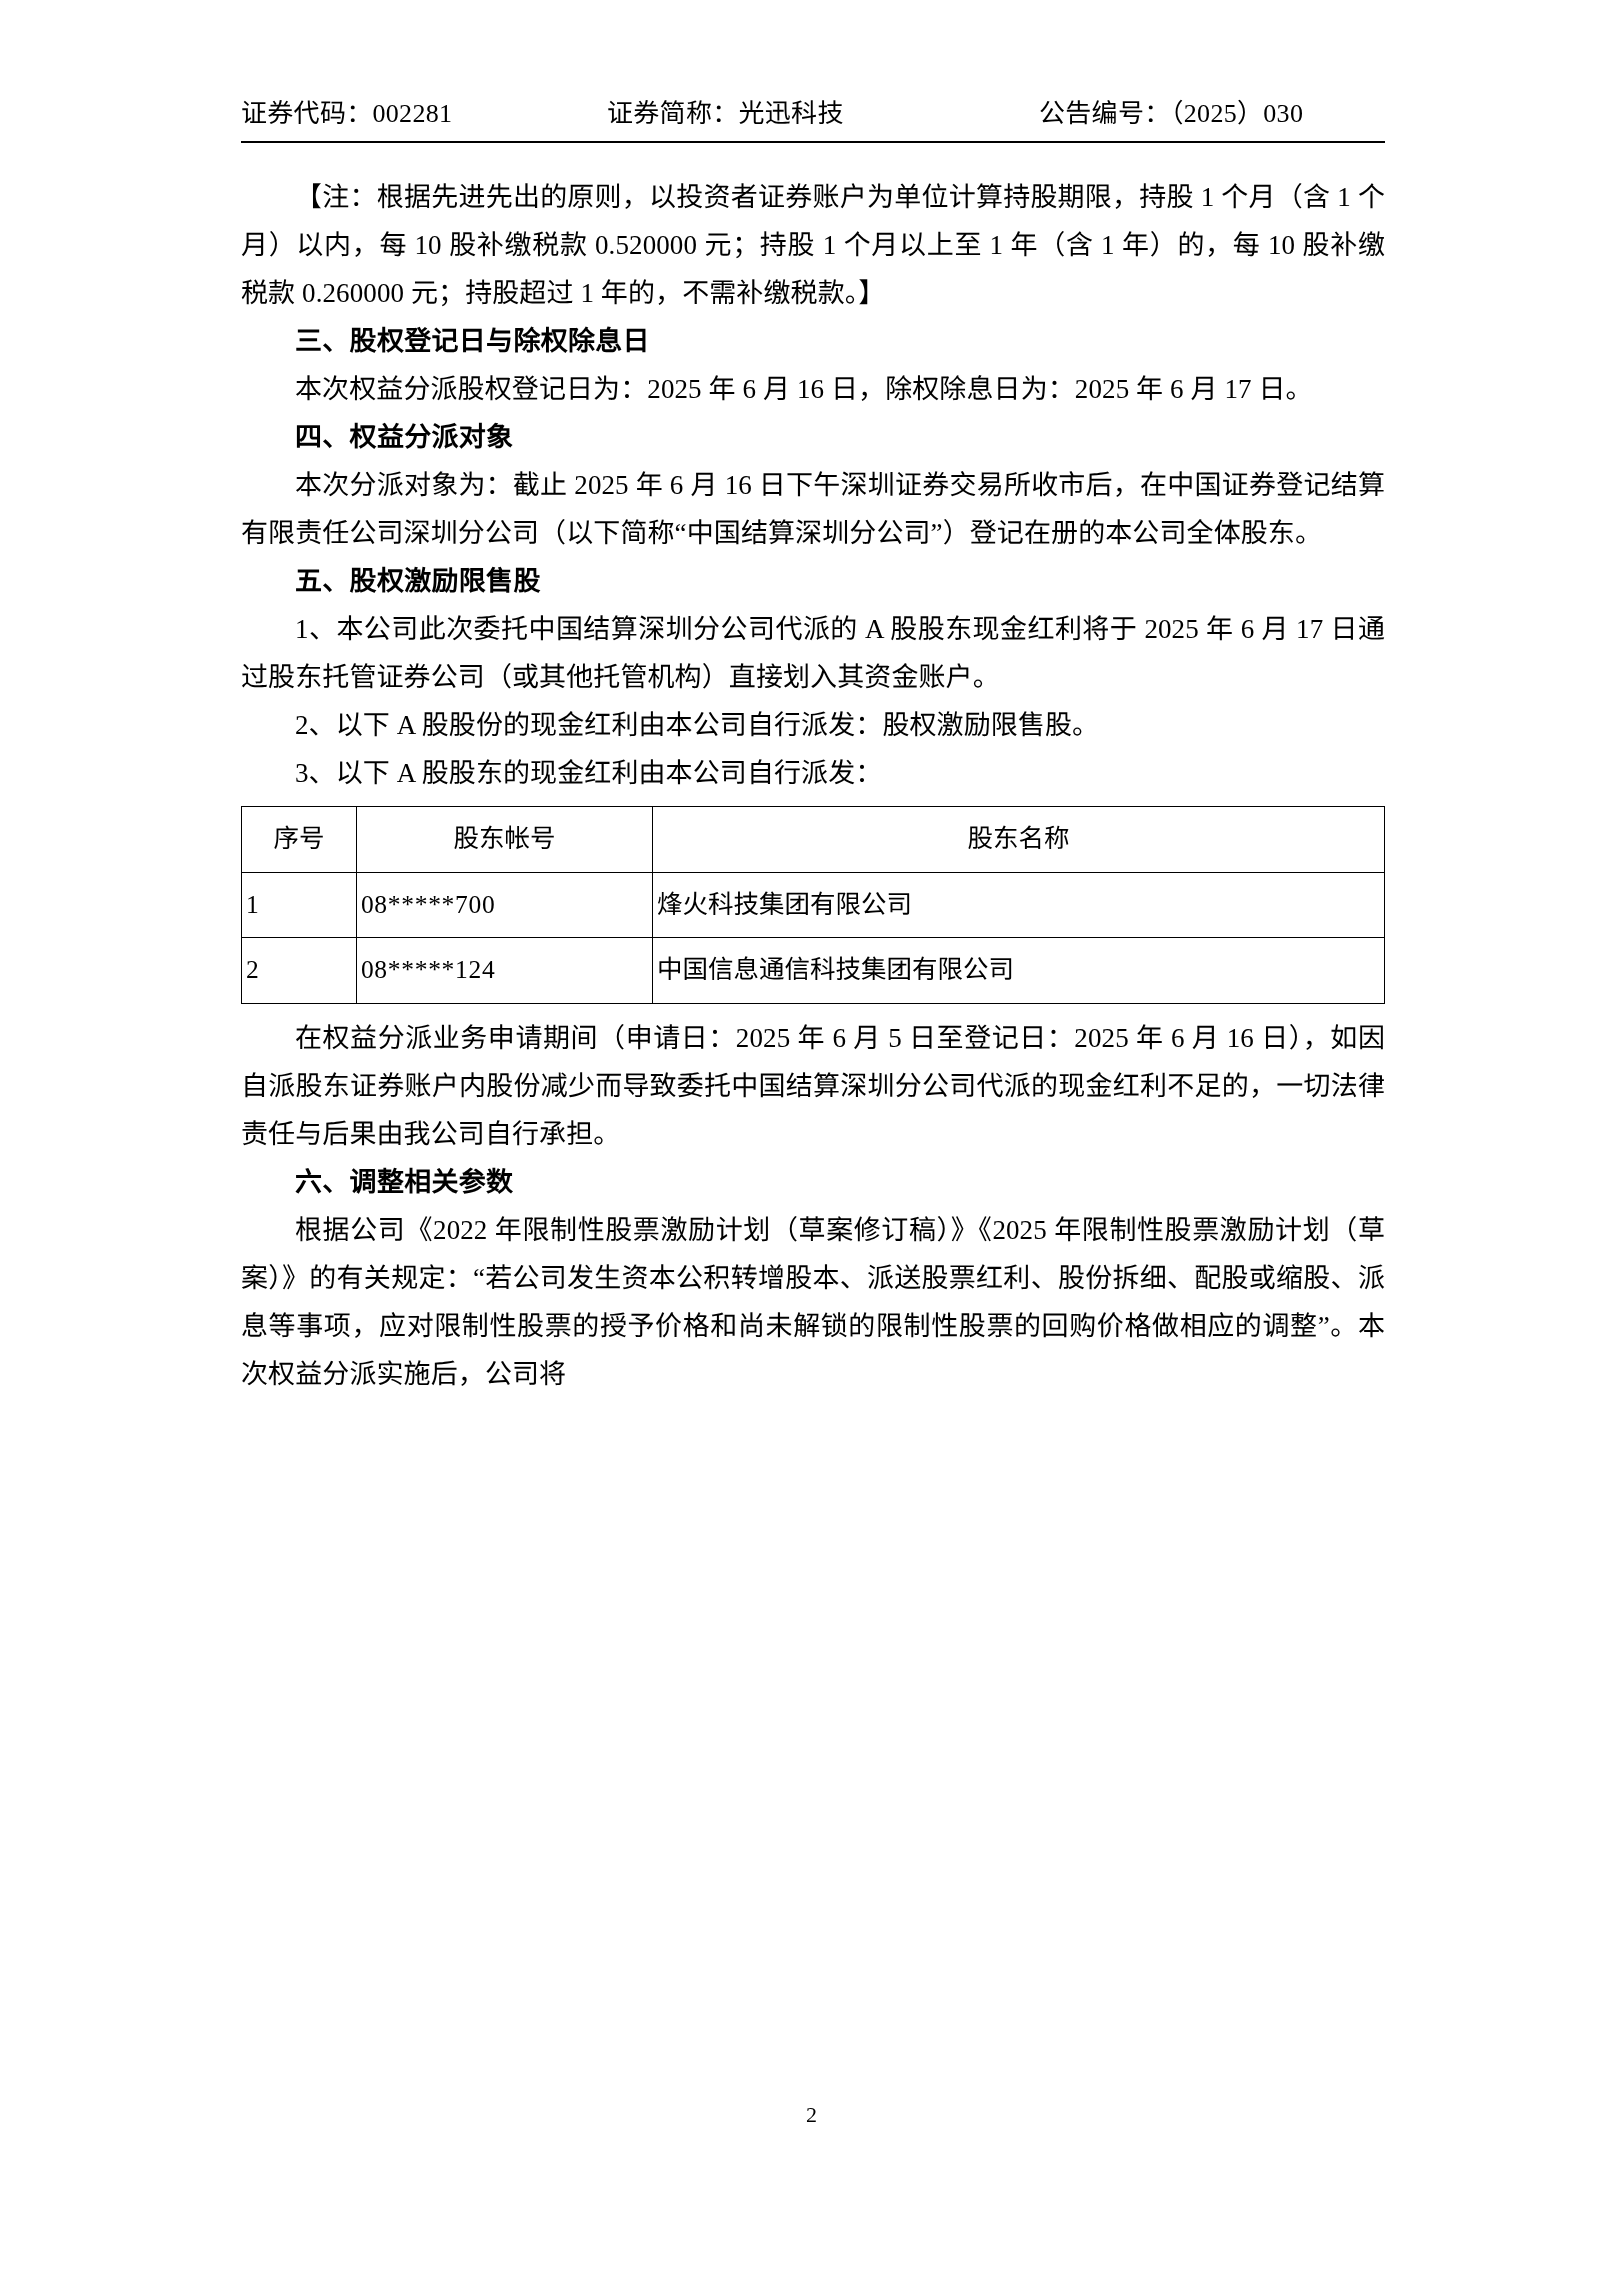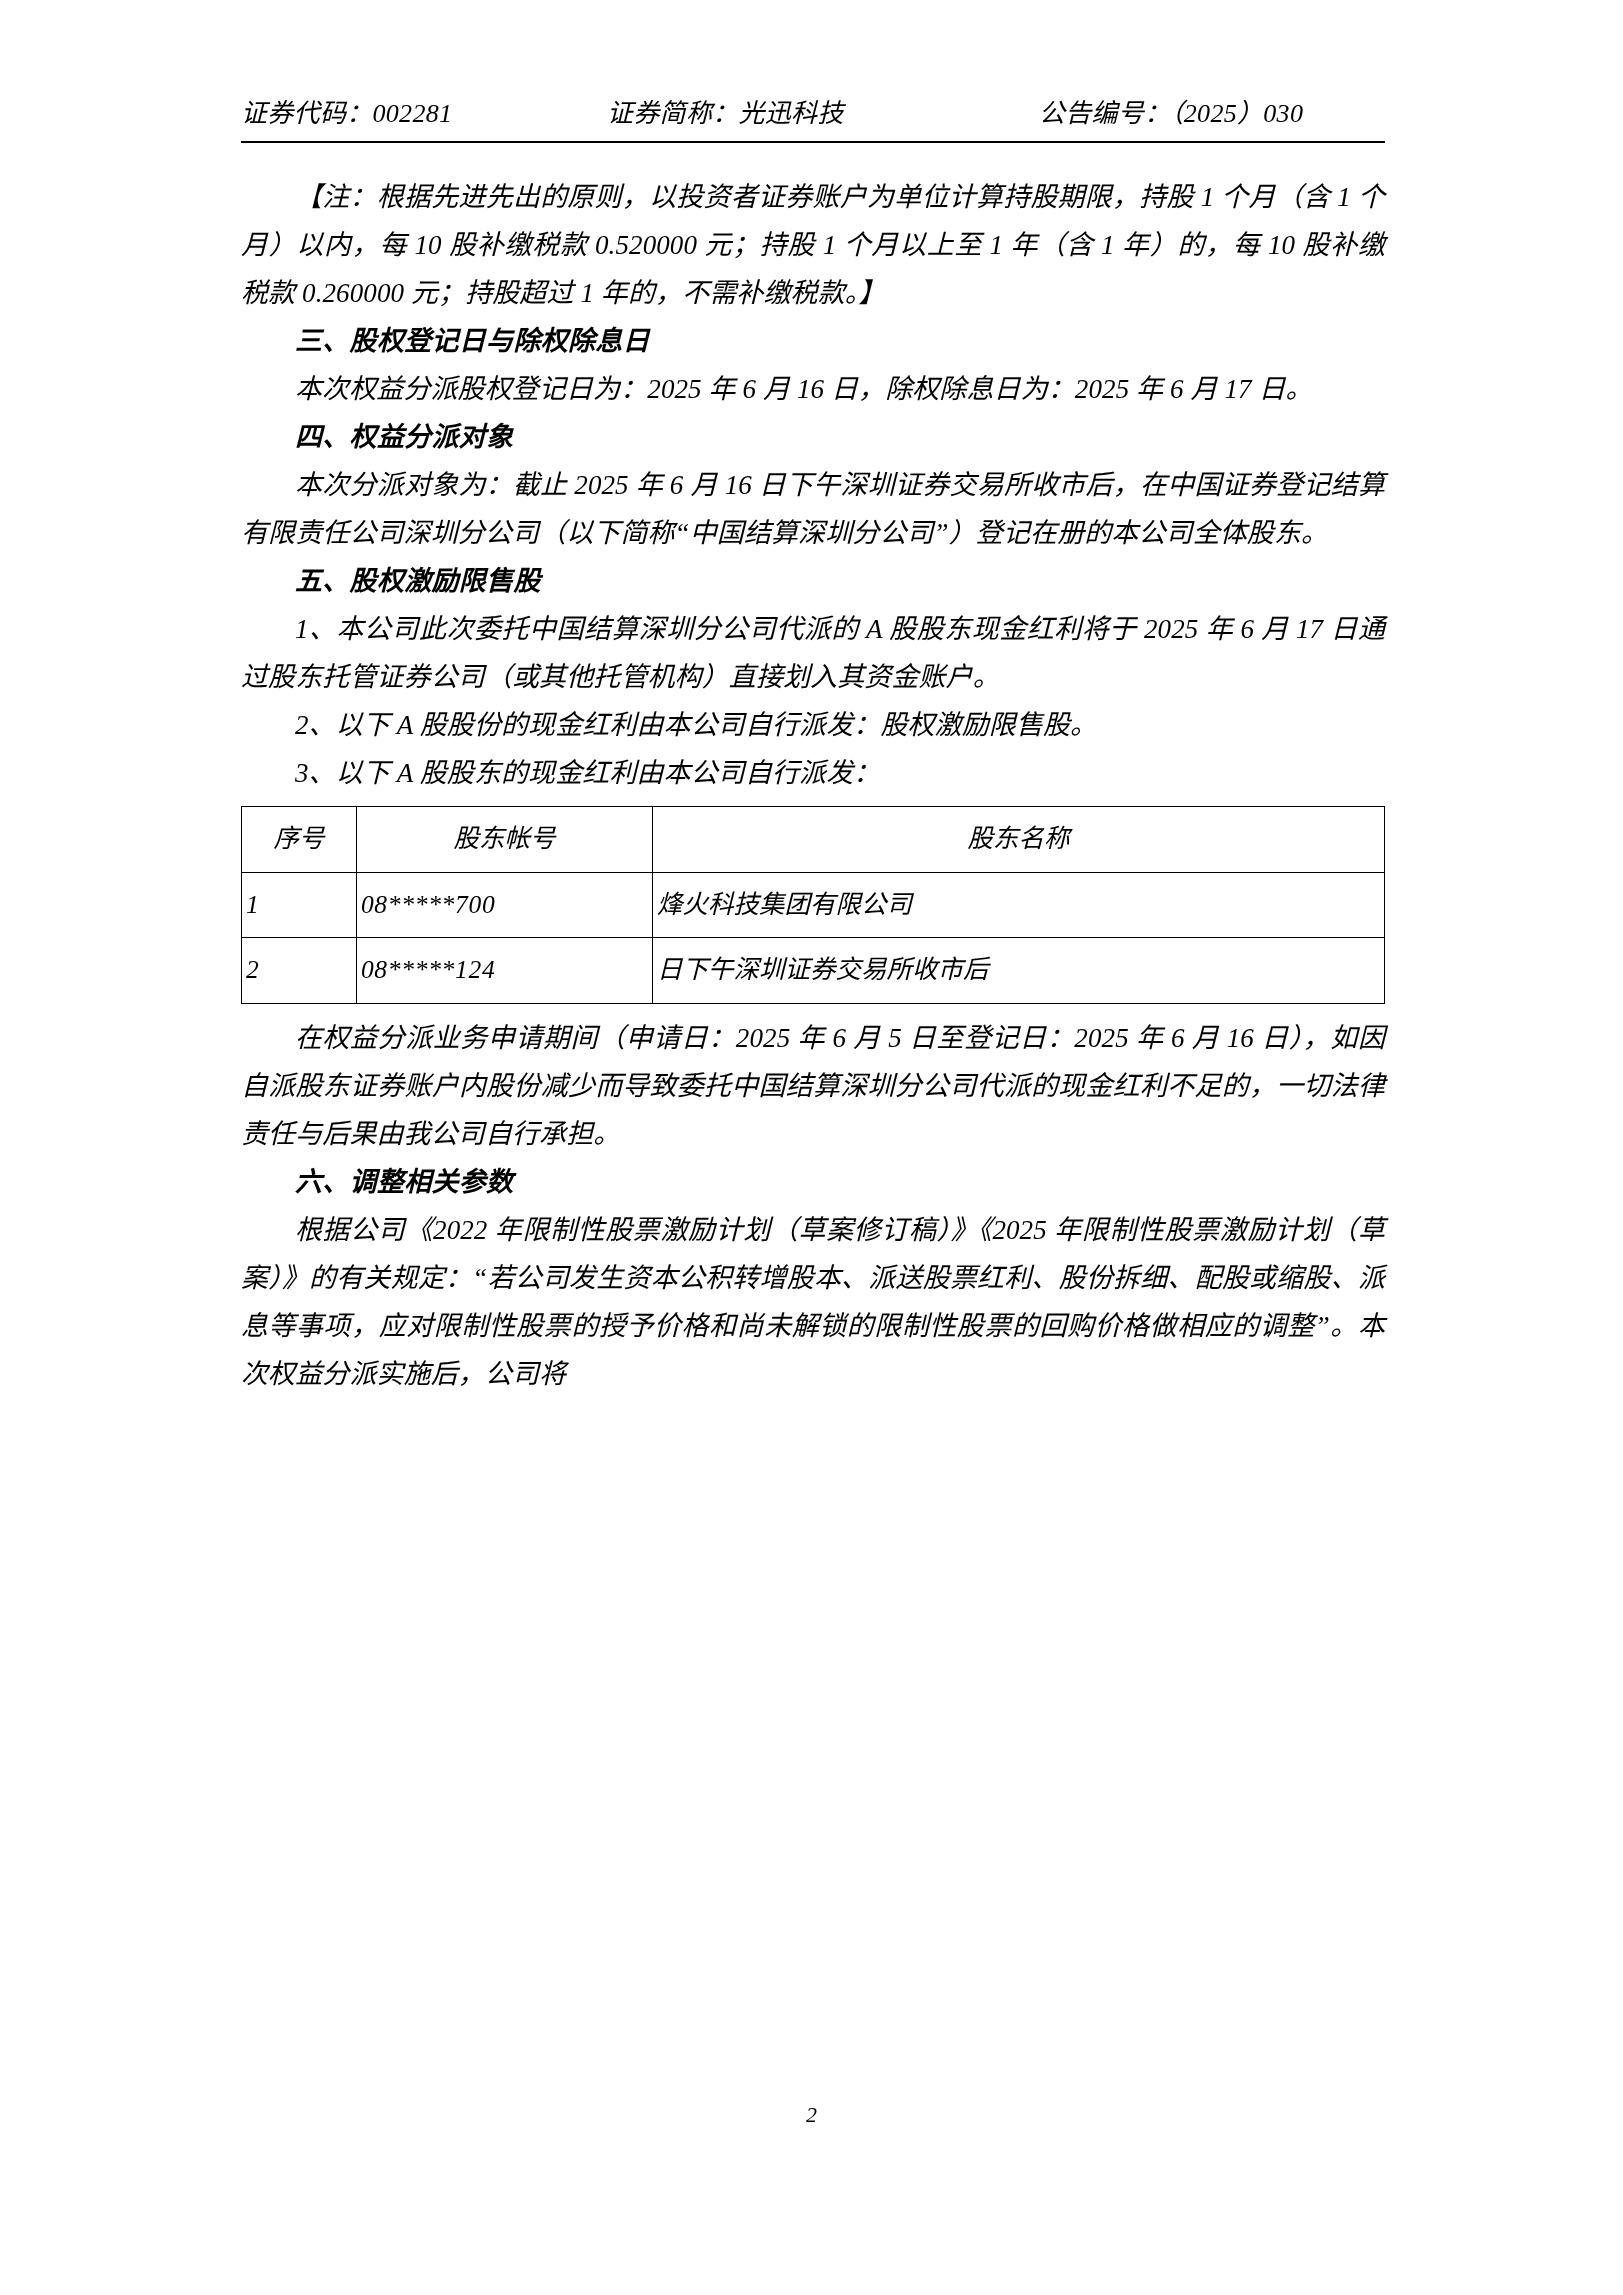--- a/index.html
+++ b/index.html
@@ -14,21 +14,20 @@
   }
 
   .page {
     position: relative;
     width: 1623px;
     height: 2295px;
     background: #ffffff;
     box-sizing: border-box;
     padding: 18px;
     overflow: hidden;
-    font-style: italic;
   }
 
   .content {
     position: absolute;
     left: 241px;
     top: 98px;
     width: 1144px;
   }
 
   
@@ -160,21 +159,21 @@
         </thead>
         <tbody>
           <tr>
             <td>1</td>
             <td class="acct">08*****700</td>
             <td>烽火科技集团有限公司</td>
           </tr>
           <tr>
             <td>2</td>
             <td class="acct">08*****124</td>
-            <td>日下午深圳证券交易所收市后</td>
+            <td>中国信息通信科技集团有限公司</td>
           </tr>
         </tbody>
       </table>
 
       <p class="para indent">在权益分派业务申请期间（申请日：2025 年 6 月 5 日至登记日：2025 年 6 月 16 日），如因自派股东证券账户内股份减少而导致委托中国结算深圳分公司代派的现金红利不足的，一切法律责任与后果由我公司自行承担。</p>
 
       <h2 class="section-heading">六、调整相关参数</h2>
       <p class="para indent">根据公司《2022 年限制性股票激励计划（草案修订稿）》《2025 年限制性股票激励计划（草案）》的有关规定：“若公司发生资本公积转增股本、派送股票红利、股份拆细、配股或缩股、派息等事项，应对限制性股票的授予价格和尚未解锁的限制性股票的回购价格做相应的调整”。本次权益分派实施后，公司将</p>
 
     </div>

